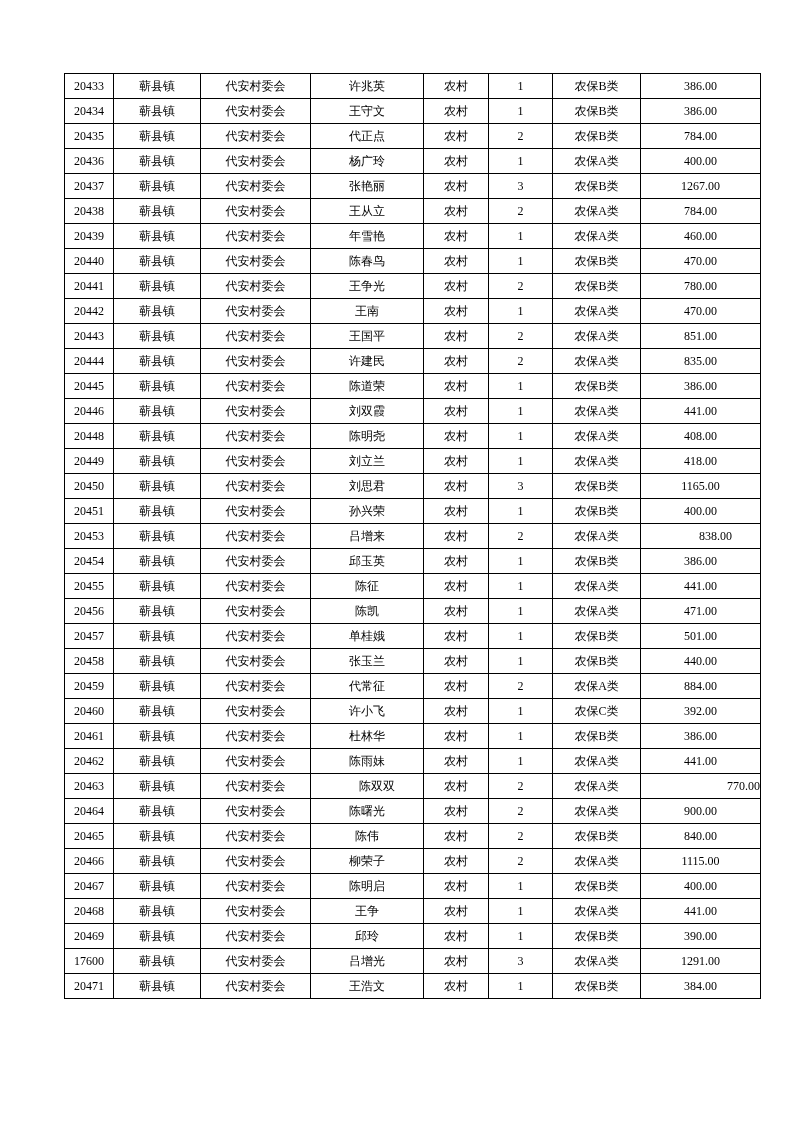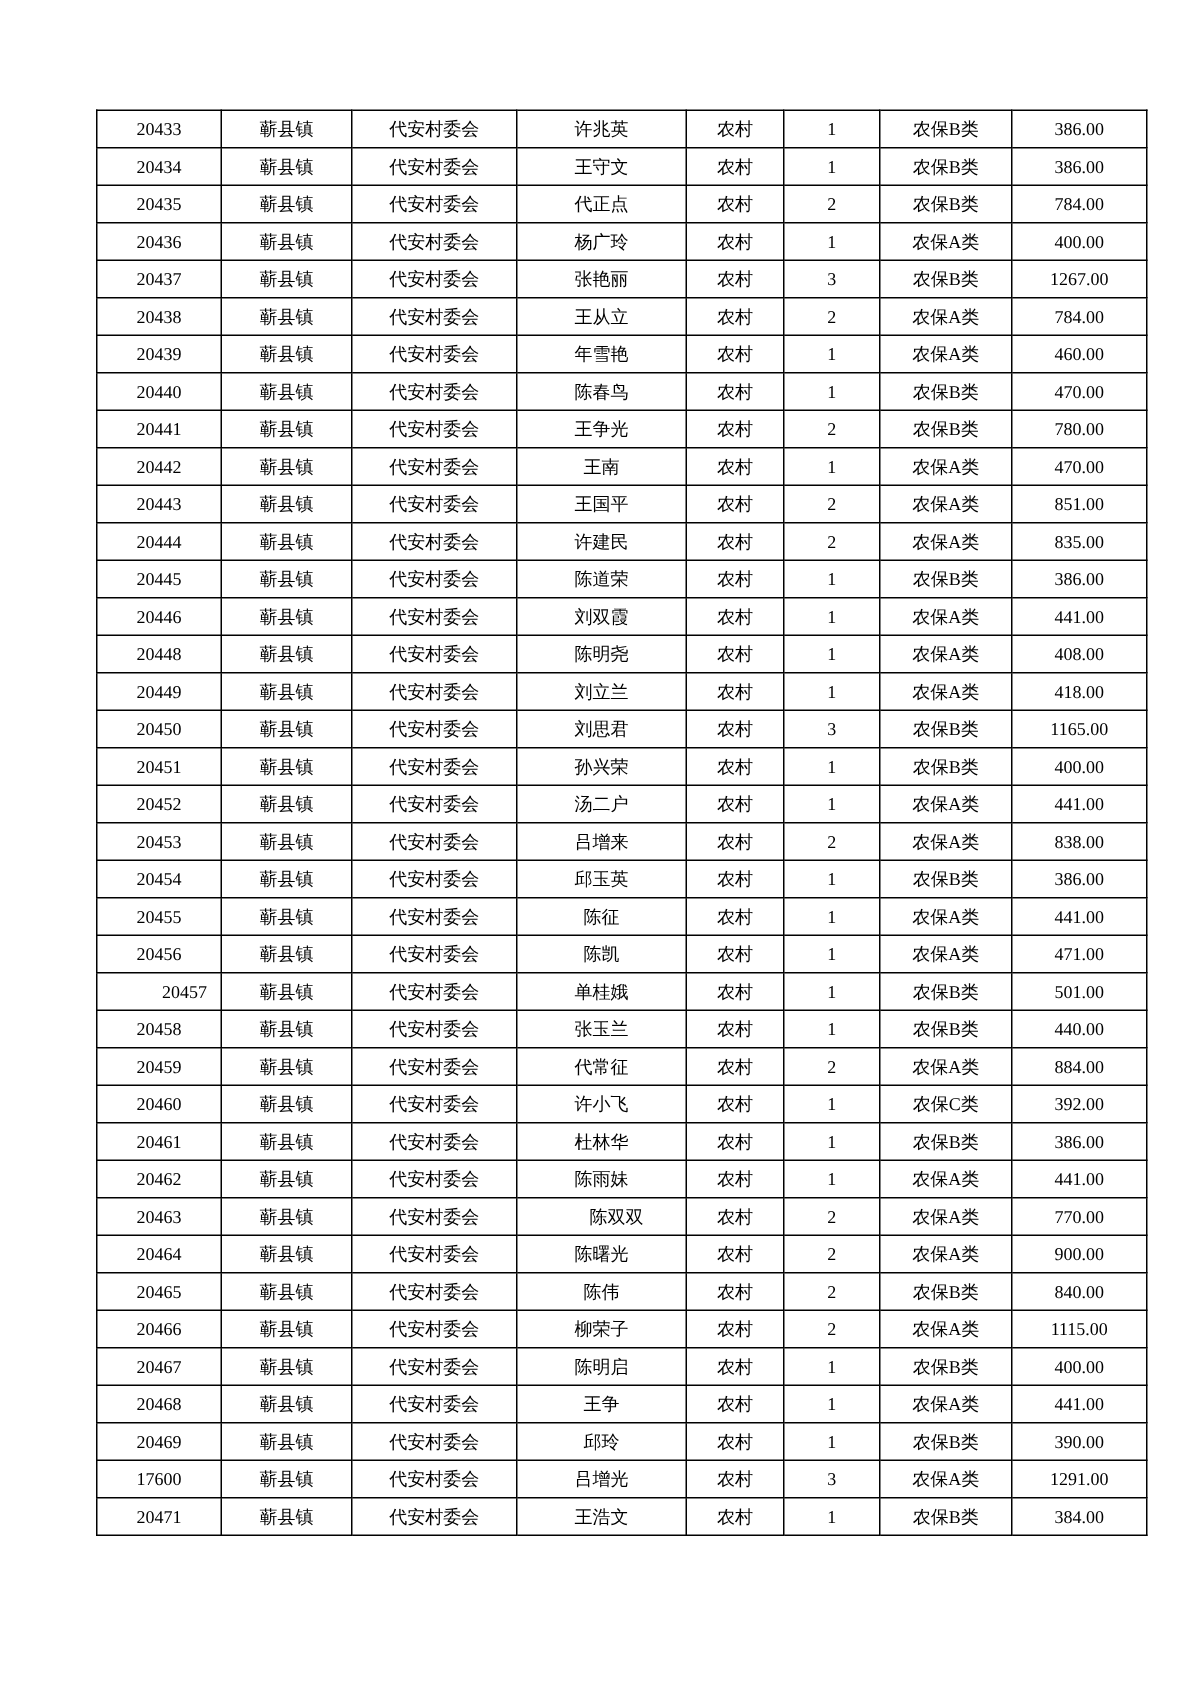--- a/index.html
+++ b/index.html
@@ -220,71 +220,61 @@
           <td style="width: 48px;">20451</td>
           <td style="width: 86px;">蕲县镇</td>
           <td style="width: 109px;">代安村委会</td>
           <td style="width: 92px;">孙兴荣</td>
           <td style="width: 64px;">农村</td>
           <td style="width: 63px;">1</td>
           <td style="width: 87px;">农保B类</td>
           <td style="width: 89px;">400.00</td>
         </tr>
         <tr>
-          <td style="width: 48px;">20452</td>
-          <td style="width: 86px;">蕲县镇</td>
-          <td style="width: 109px;">代安村委会</td>
-          <td style="width: 92px;">汤二户</td>
+          <td style="width: 48px;">20453</td>
+          <td style="width: 86px;">蕲县镇</td>
+          <td style="width: 109px;">代安村委会</td>
+          <td style="width: 92px;">吕增来</td>
+          <td style="width: 64px;">农村</td>
+          <td style="width: 63px;">2</td>
+          <td style="width: 87px;">农保A类</td>
+          <td style="width: 89px; padding-left: 30px;">838.00</td>
+        </tr>
+        <tr>
+          <td style="width: 48px;">20454</td>
+          <td style="width: 86px;">蕲县镇</td>
+          <td style="width: 109px;">代安村委会</td>
+          <td style="width: 92px;">邱玉英</td>
+          <td style="width: 64px;">农村</td>
+          <td style="width: 63px;">1</td>
+          <td style="width: 87px;">农保B类</td>
+          <td style="width: 89px;">386.00</td>
+        </tr>
+        <tr>
+          <td style="width: 48px;">20455</td>
+          <td style="width: 86px;">蕲县镇</td>
+          <td style="width: 109px;">代安村委会</td>
+          <td style="width: 92px;">陈征</td>
           <td style="width: 64px;">农村</td>
           <td style="width: 63px;">1</td>
           <td style="width: 87px;">农保A类</td>
           <td style="width: 89px;">441.00</td>
         </tr>
         <tr>
-          <td style="width: 48px;">20453</td>
-          <td style="width: 86px;">蕲县镇</td>
-          <td style="width: 109px;">代安村委会</td>
-          <td style="width: 92px;">吕增来</td>
-          <td style="width: 64px;">农村</td>
-          <td style="width: 63px;">2</td>
-          <td style="width: 87px;">农保A类</td>
-          <td style="width: 89px;">838.00</td>
-        </tr>
-        <tr>
-          <td style="width: 48px;">20454</td>
-          <td style="width: 86px;">蕲县镇</td>
-          <td style="width: 109px;">代安村委会</td>
-          <td style="width: 92px;">邱玉英</td>
-          <td style="width: 64px;">农村</td>
-          <td style="width: 63px;">1</td>
-          <td style="width: 87px;">农保B类</td>
-          <td style="width: 89px;">386.00</td>
-        </tr>
-        <tr>
-          <td style="width: 48px;">20455</td>
-          <td style="width: 86px;">蕲县镇</td>
-          <td style="width: 109px;">代安村委会</td>
-          <td style="width: 92px;">陈征</td>
-          <td style="width: 64px;">农村</td>
-          <td style="width: 63px;">1</td>
-          <td style="width: 87px;">农保A类</td>
-          <td style="width: 89px;">441.00</td>
-        </tr>
-        <tr>
           <td style="width: 48px;">20456</td>
           <td style="width: 86px;">蕲县镇</td>
           <td style="width: 109px;">代安村委会</td>
           <td style="width: 92px;">陈凯</td>
           <td style="width: 64px;">农村</td>
           <td style="width: 63px;">1</td>
           <td style="width: 87px;">农保A类</td>
           <td style="width: 89px;">471.00</td>
         </tr>
         <tr>
-          <td style="width: 48px; padding-left: 34px;">20457</td>
+          <td style="width: 48px;">20457</td>
           <td style="width: 86px;">蕲县镇</td>
           <td style="width: 109px;">代安村委会</td>
           <td style="width: 92px;">单桂娥</td>
           <td style="width: 64px;">农村</td>
           <td style="width: 63px;">1</td>
           <td style="width: 87px;">农保B类</td>
           <td style="width: 89px;">501.00</td>
         </tr>
         <tr>
           <td style="width: 48px;">20458</td>
@@ -337,21 +327,21 @@
           <td style="width: 89px;">441.00</td>
         </tr>
         <tr>
           <td style="width: 48px;">20463</td>
           <td style="width: 86px;">蕲县镇</td>
           <td style="width: 109px;">代安村委会</td>
           <td style="width: 92px; padding-left: 20px;">陈双双</td>
           <td style="width: 64px;">农村</td>
           <td style="width: 63px;">2</td>
           <td style="width: 87px;">农保A类</td>
-          <td style="width: 89px;">770.00</td>
+          <td style="width: 89px; text-align: right;">770.00</td>
         </tr>
         <tr>
           <td style="width: 48px;">20464</td>
           <td style="width: 86px;">蕲县镇</td>
           <td style="width: 109px;">代安村委会</td>
           <td style="width: 92px;">陈曙光</td>
           <td style="width: 64px;">农村</td>
           <td style="width: 63px;">2</td>
           <td style="width: 87px;">农保A类</td>
           <td style="width: 89px;">900.00</td>

